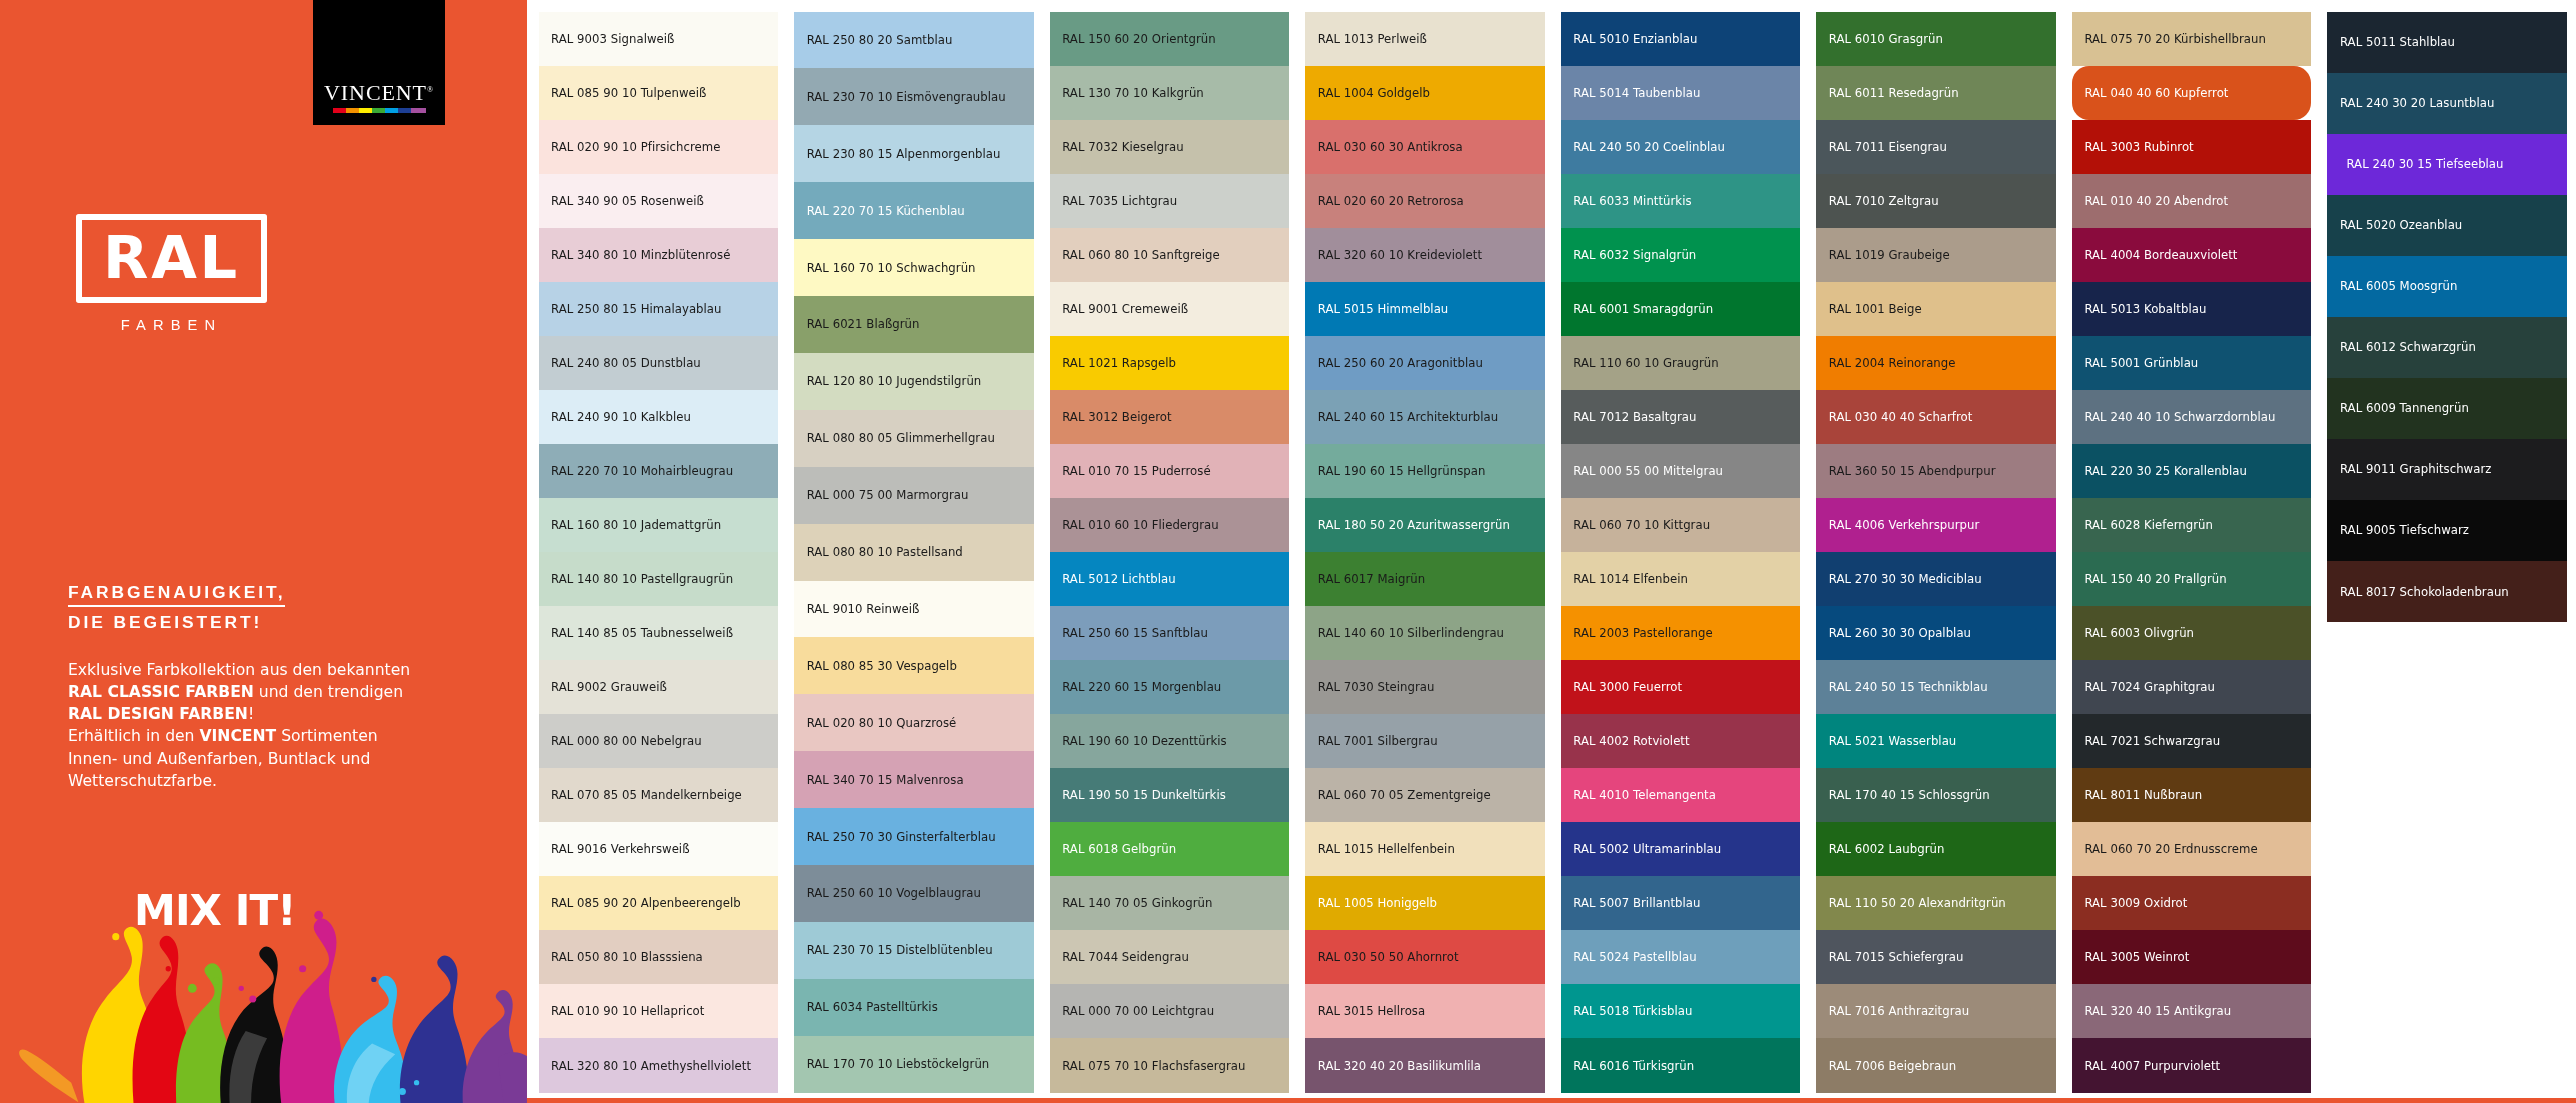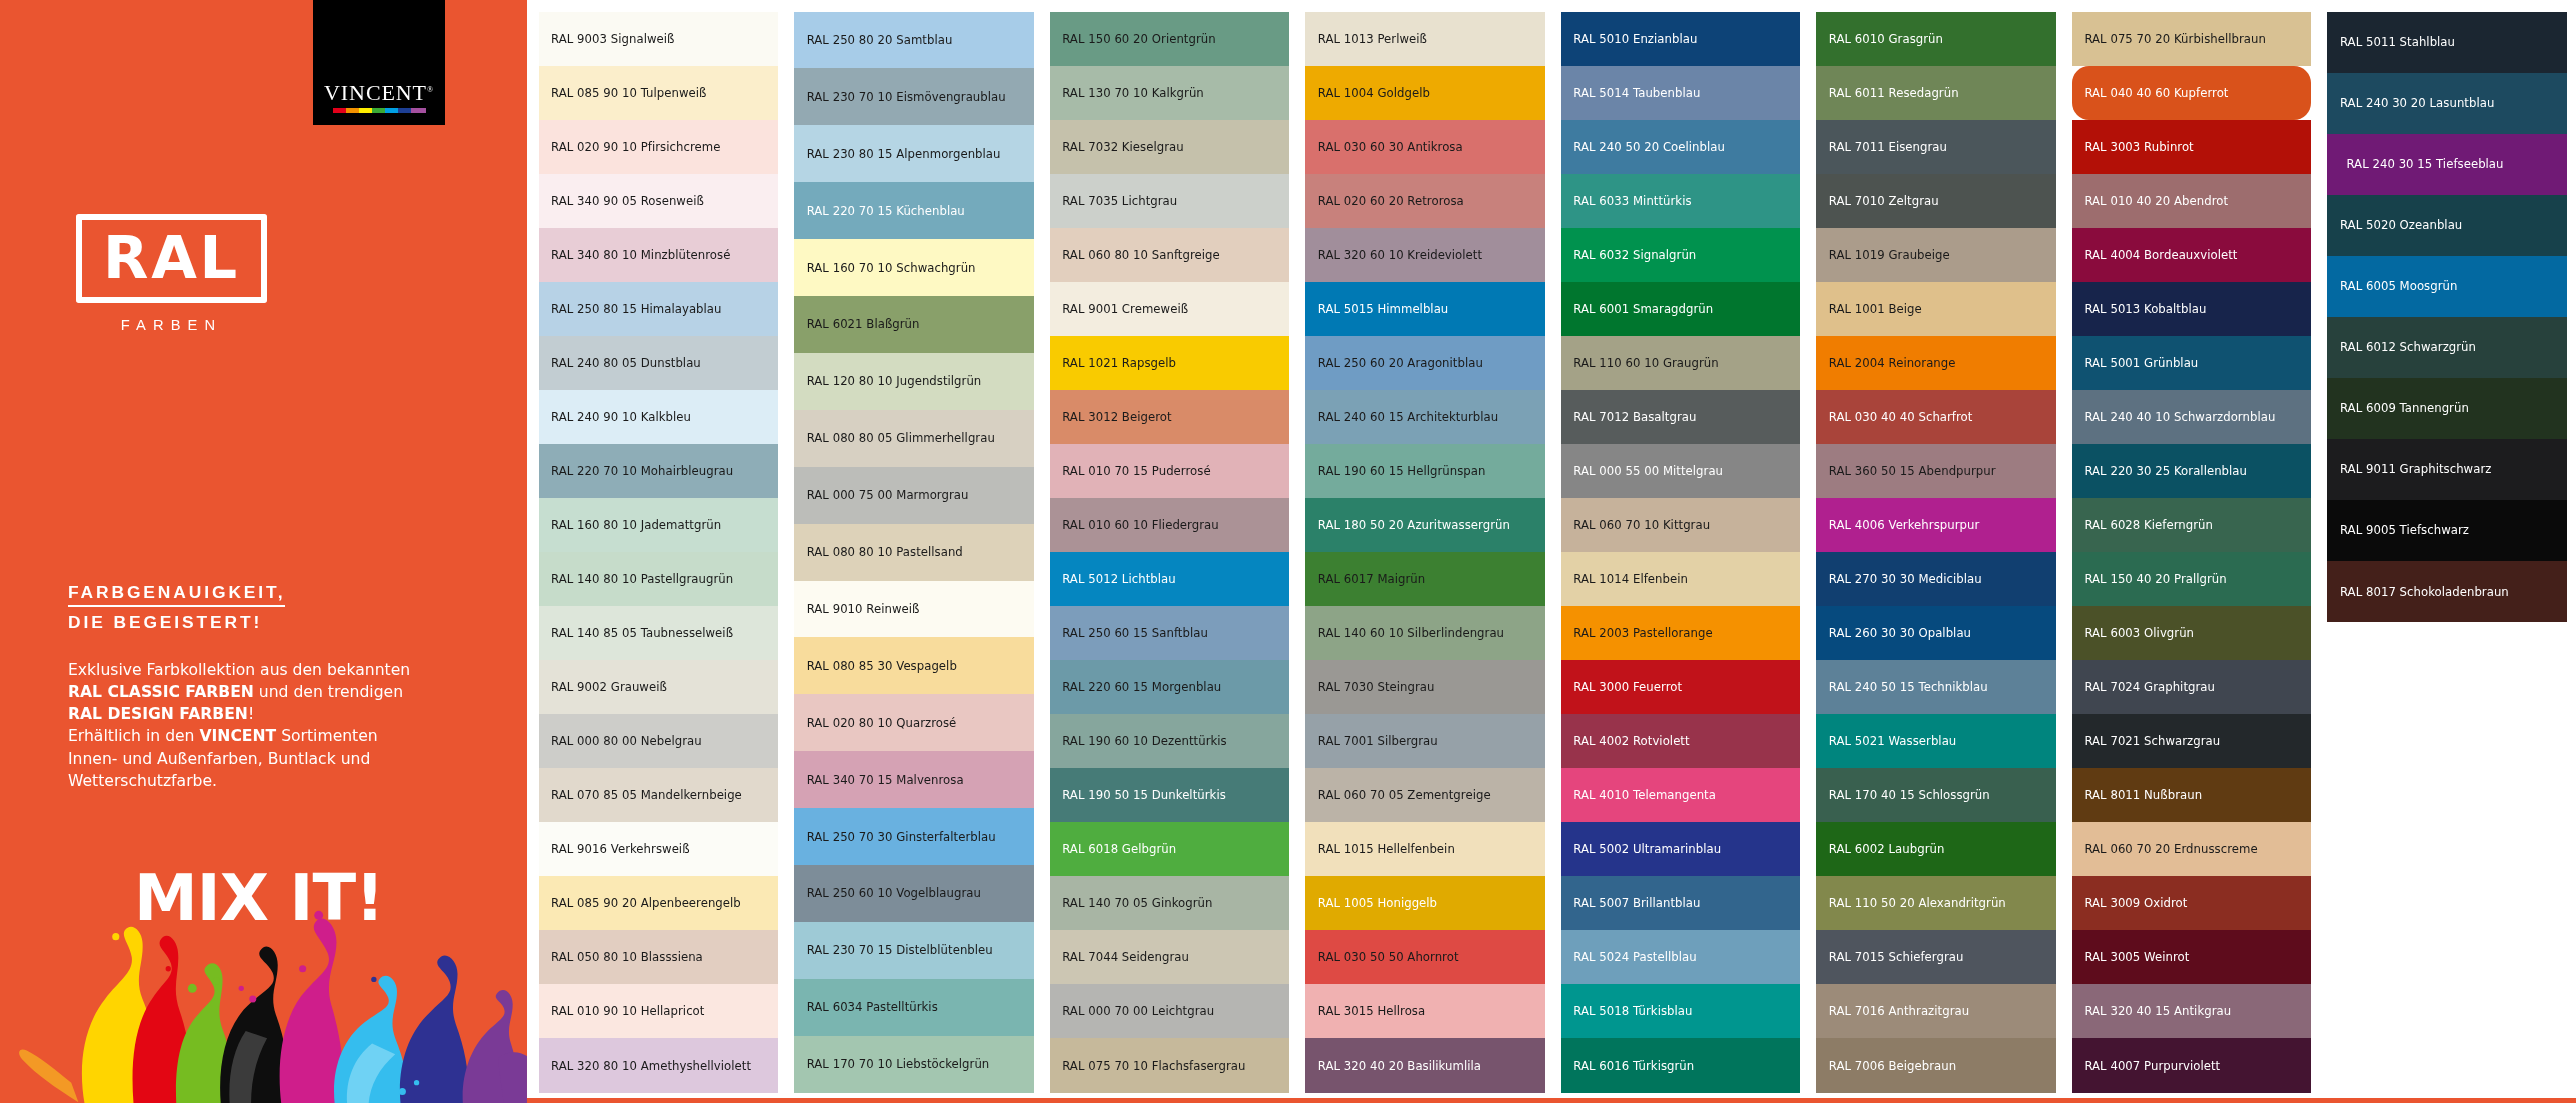--- a/index.html
+++ b/index.html
@@ -135,21 +135,21 @@
     bottom: 0;
     left: 0;
     width: 527px;
     height: 267px;
   }
   .mixit {
     position: absolute;
     left: 134px;
     bottom: 169px;
     color: #ffffff;
-    font-size: 64px;
+    font-size: 42px;
     font-weight: bold;
     letter-spacing: -0.9px;
     font-family: "DejaVu Sans", sans-serif;
     z-index: 5;
     text-shadow: 0 0 0.9px rgba(0,0,0,0.05);
   }
 
   
   .grid-area {
     position: relative;
@@ -692,21 +692,21 @@
           <span>RAL 4007 Purpurviolett</span>
         </div>
       </div>
       <div class="col">
         <div class="swatch" style="background: rgb(27, 38, 49); color: rgb(255, 255, 255);">
           <span>RAL 5011 Stahlblau</span>
         </div>
         <div class="swatch" style="background: rgb(29, 74, 96); color: rgb(255, 255, 255);">
           <span>RAL 240 30 20 Lasuntblau</span>
         </div>
-        <div class="swatch" style="background: #701a75; color: rgb(255, 255, 255); padding-left: 19px;">
+        <div class="swatch" style="background: #6d28d9; color: rgb(255, 255, 255); padding-left: 19px;">
           <span>RAL 240 30 15 Tiefseeblau</span>
         </div>
         <div class="swatch" style="background: rgb(23, 65, 75); color: rgb(255, 255, 255);">
           <span>RAL 5020 Ozeanblau</span>
         </div>
         <div class="swatch" style="background: #0369a1; color: rgb(255, 255, 255);">
           <span>RAL 6005 Moosgrün</span>
         </div>
         <div class="swatch" style="background: rgb(39, 65, 60); color: rgb(255, 255, 255);">
           <span>RAL 6012 Schwarzgrün</span>

